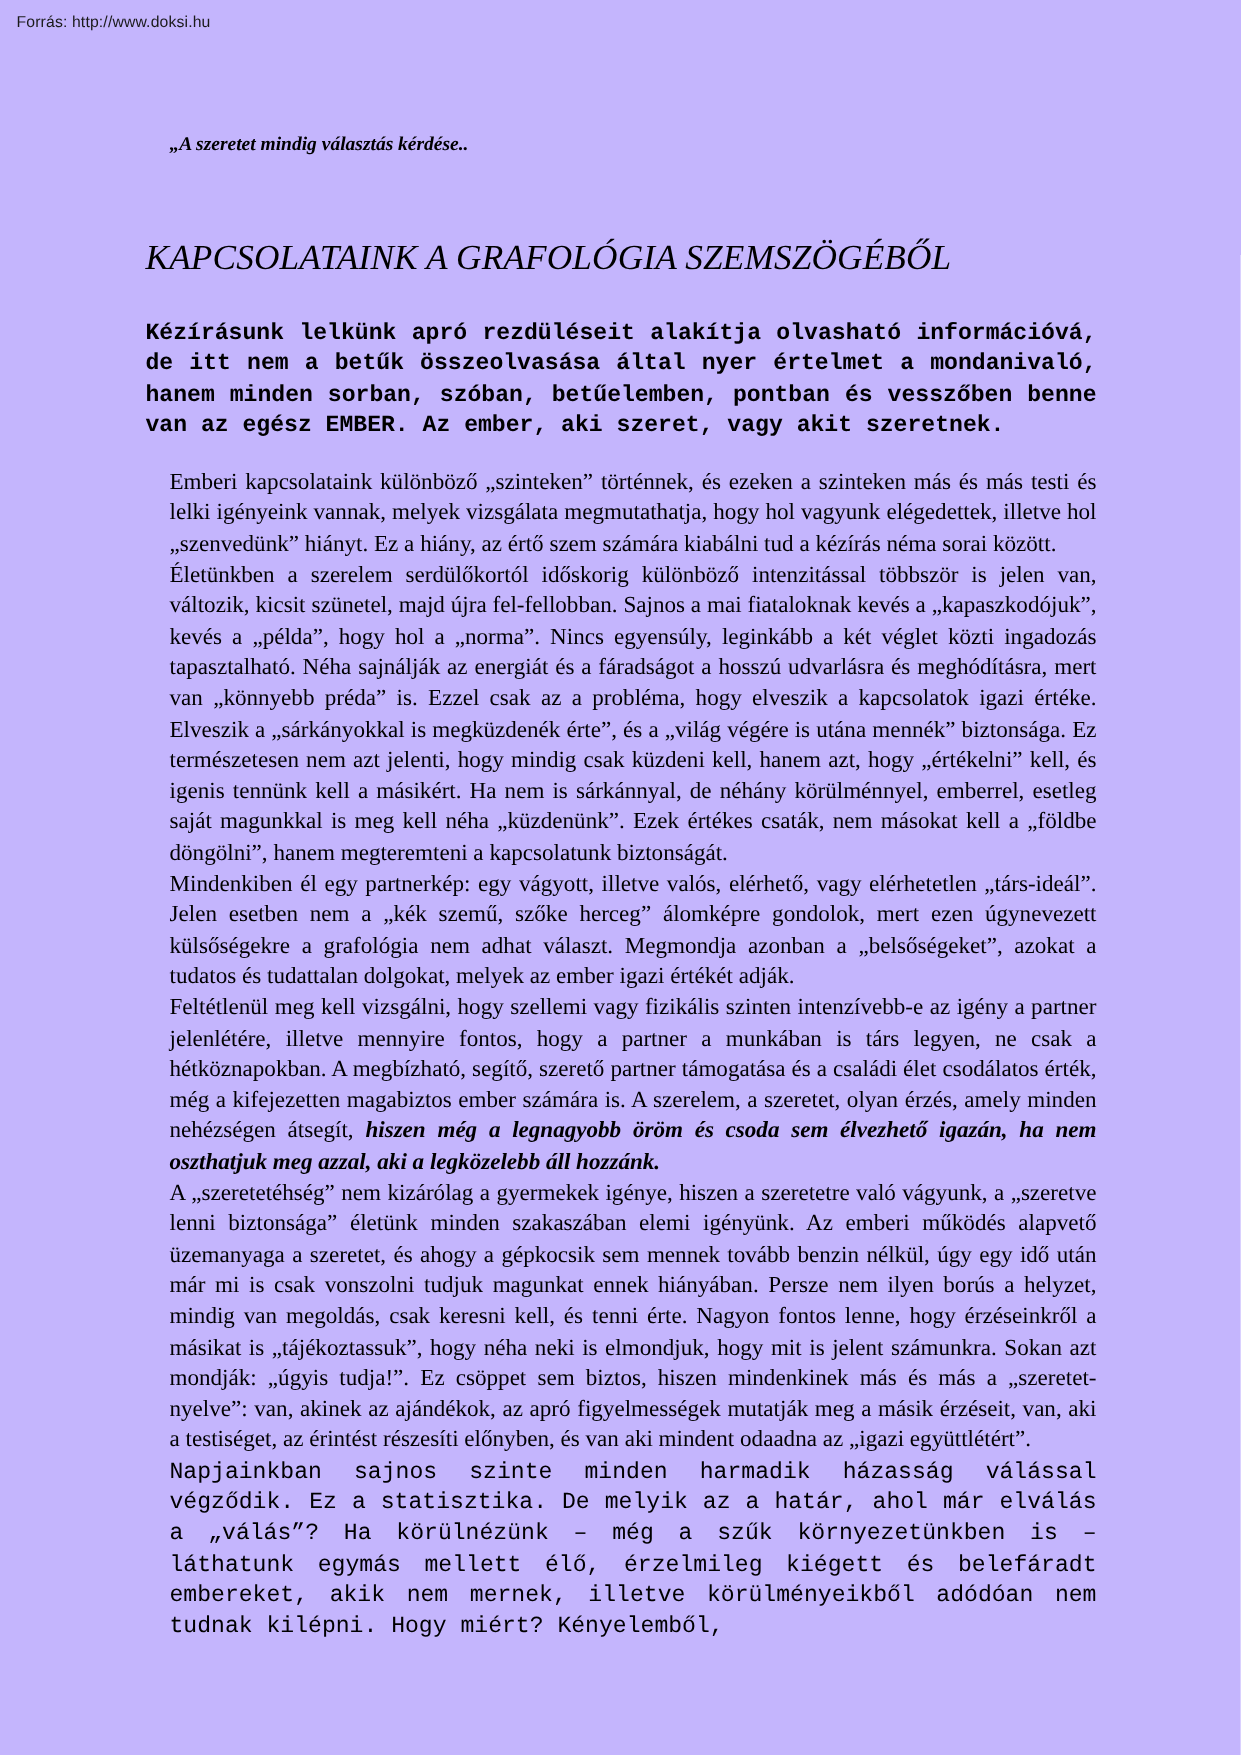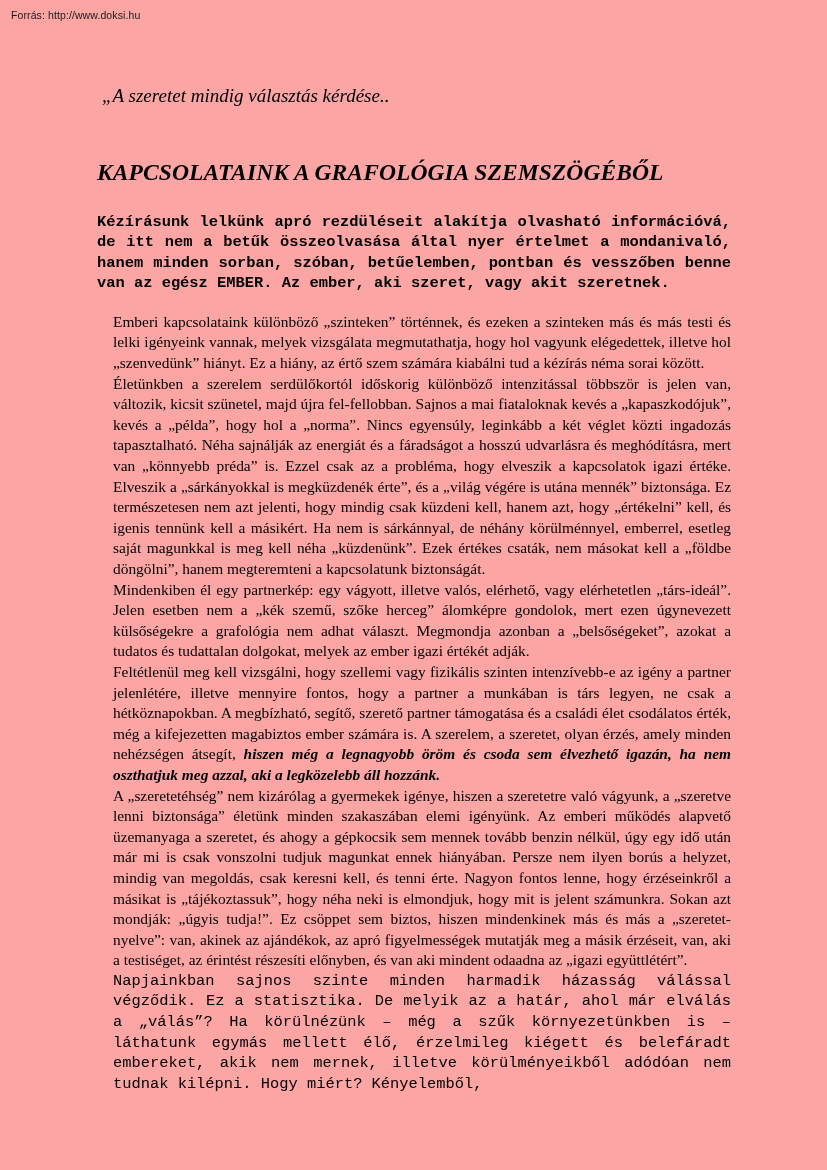--- a/index.html
+++ b/index.html
@@ -13,21 +13,21 @@
     position: relative;
     overflow: hidden;
     font-family: "Liberation Serif", "DejaVu Serif", serif;
     color: #000000;
     -webkit-font-smoothing: antialiased;
   }
 
   .page {
     position: absolute;
     inset: 0;
-    background: #fca5a5;
+    background: #c4b5fd;
   }
 
   
   .source-header {
     position: absolute;
     top: 9px;
     left: 11px;
     font-family: "Liberation Sans", "DejaVu Sans", sans-serif;
     font-size: 10.5px;
     letter-spacing: 0.1px;
@@ -38,33 +38,33 @@
   
   .content {
     position: absolute;
     left: 97px;
     top: 86px;
     width: 634px;
   }
 
   .epigraph {
     font-style: italic;
-    font-weight: normal;
-    font-size: 19px;
+    font-weight: bold;
+    font-size: 13px;
     line-height: 19.5px;
-    margin: 0 0 0 5px;
+    margin: 0 0 0 16px;
   }
   .epigraph .line {
     display: block;
     white-space: nowrap;
   }
 
   .doc-title {
     font-style: italic;
-    font-weight: bold;
+    font-weight: normal;
     font-size: 23.5px;
     line-height: 28px;
     margin: 52px 0 0 0;
     letter-spacing: 0.1px;
     white-space: nowrap;
   }
 
   .lead {
     font-weight: bold;
     font-size: 15.4px;

